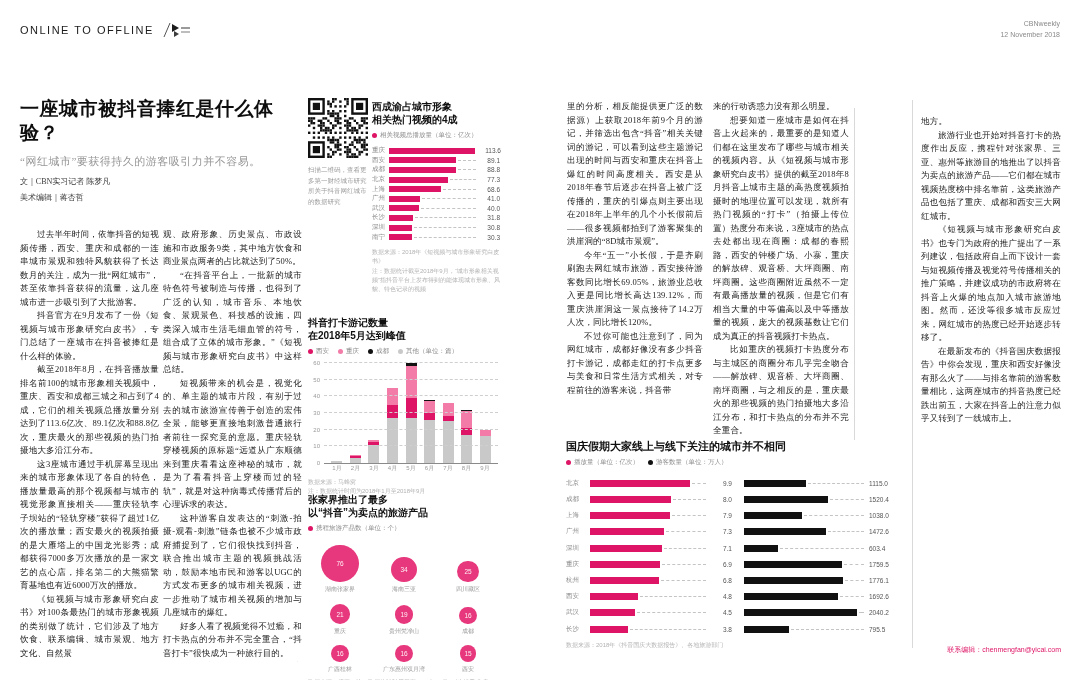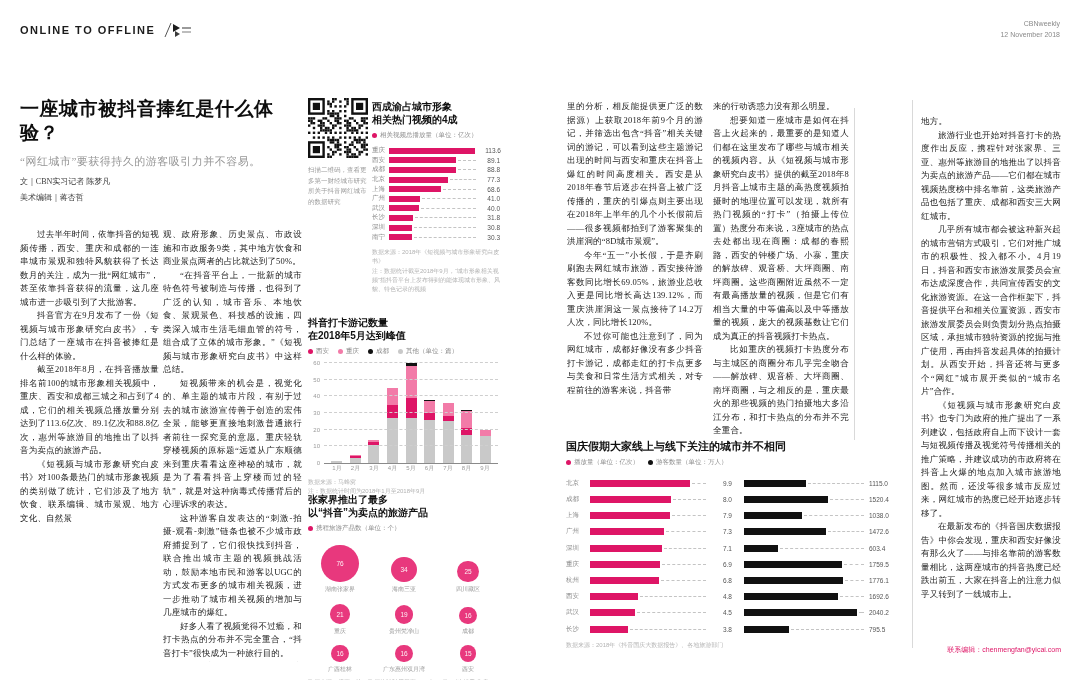--- a/index.html
+++ b/index.html
@@ -4,21 +4,21 @@
 <style>
   * { margin:0; padding:0; box-sizing:border-box; }
   html,body { background:#e8e8e8; }
   .spread {
     position:relative; width:1080px; height:680px; background:#ffffff;
     overflow:hidden; font-family:"Liberation Serif","DejaVu Serif",serif; color:#1a1a1a;
   }
 
   
   .header-left { position:absolute; left:20px; top:22px; display:flex; align-items:center; gap:7px; }
-  .section-label { font-family:"Liberation Sans",sans-serif; font-weight:bold; font-size:11px; letter-spacing:1.5px; color:#1c1c1c; }
+  .section-label { font-family:"Liberation Sans",sans-serif; font-weight:normal; font-size:11px; letter-spacing:1.5px; color:#1c1c1c; }
   .header-right { position:absolute; right:20px; top:18px; text-align:right; font-family:"Liberation Sans",sans-serif; font-size:7px; color:#8a8a8a; line-height:1.6; }
 
   
   .title-block { position:absolute; left:20px; top:97px; width:272px; }
   .page-title { font-family:"Liberation Sans",sans-serif; font-weight:bold; font-size:19px; letter-spacing:0.5px; color:#0d0d0d; line-height:1.25; }
   .subtitle { margin-top:9px; font-size:11px; color:#969696; letter-spacing:0.5px; }
   .byline { margin-top:5px; font-size:8px; color:#3a3a3a; line-height:2.1; }
 
   
   .col { position:absolute; overflow:hidden; font-size:8.5px; line-height:13.5px; text-align:justify; color:#222; letter-spacing:0.2px; }
@@ -114,21 +114,22 @@
     <div class="subtitle">“网红城市”要获得持久的游客吸引力并不容易。</div>
     <div class="byline">
       <div>文｜CBN实习记者 陈梦凡</div>
       <div>美术编辑｜蒋杏哲</div>
     </div>
   </div>
 
   <div class="col" id="col1">
       <p>过去半年时间，依靠抖音的短视频传播，西安、重庆和成都的一连串城市景观和独特风貌获得了长达数月的关注，成为一批“网红城市”，甚至依靠抖音获得的流量，这几座城市进一步吸引到了大批游客。</p>
       <p>抖音官方在9月发布了一份《短视频与城市形象研究白皮书》，专门总结了一座城市在抖音被捧红是什么样的体验。</p>
-      <p>截至2018年8月，在抖音播放量排名前100的城市形象相关视频中，重庆、西安和成都三城之和占到了4成，它们的相关视频总播放量分别达到了113.6亿次、89.1亿次和88.8亿次，惠州等旅游目的地推出了以抖音为卖点的旅游产品。</p>
+      <p>截至2018年8月，在抖音播放量排名前100的城市形象相关视频中，重庆、西安和成都三城之和占到了4成，它们的相关视频总播放量分别达到了113.6亿次、89.1亿次和88.8亿次，重庆最火的那些视频的热门拍摄地大多沿江分布。</p>
+      <p>这3座城市通过手机屏幕呈现出来的城市形象体现了各自的特色，播放量最高的那个视频都与城市的视觉形象直接相关——重庆轻轨李子坝站的“轻轨穿楼”获得了超过1亿次的播放量；西安最火的视频拍摄的是大雁塔上的中国龙光影秀；成都获得7000多万次播放的是一家文艺的点心店，排名第二的大熊猫繁育基地也有近6000万次的播放。</p>
       <p>《短视频与城市形象研究白皮书》对100条最热门的城市形象视频的类别做了统计，它们涉及了地方饮食、联系编辑、城市景观、地方文化、自然景</p>
     </div>
   <div class="col" id="col2">
       <p class="noind">观、政府形象、历史景点、市政设施和市政服务9类，其中地方饮食和商业景点两者的占比就达到了50%。</p>
       <p>“在抖音平台上，一批新的城市特色符号被制造与传播，也得到了广泛的认知，城市音乐、本地饮食、景观景色、科技感的设施，四类深入城市生活毛细血管的符号，组合成了立体的城市形象。”《短视频与城市形象研究白皮书》中这样总结。</p>
       <p>短视频带来的机会是，视觉化的、单主题的城市片段，有别于过去的城市旅游宣传善于创造的宏伟全景，能够更直接地刺激普通旅行者前往一探究竟的意愿。重庆轻轨穿楼视频的原标题“远道从广东顺德来到重庆看看这座神秘的城市，就是为了看看抖音上穿楼而过的轻轨”，就是对这种病毒式传播背后的心理诉求的表达。</p>
       <p>这种游客自发表达的“刺激-拍摄-观看-刺激”链条也被不少城市政府捕捉到了，它们很快找到抖音，联合推出城市主题的视频挑战活动，鼓励本地市民和游客以UGC的方式发布更多的城市相关视频，进一步推动了城市相关视频的增加与几座城市的爆红。</p>
       <p>好多人看了视频觉得不过瘾，和打卡热点的分布并不完全重合，“抖音打卡”很快成为一种旅行目的。</p>
       <p>从马蜂窝（其数据问题不影响这</p>
     </div>
@@ -138,21 +139,20 @@
       <p>不过你可能也注意到了，同为网红城市，成都好像没有多少抖音打卡游记，成都走红的打卡点更多与美食和日常生活方式相关，对专程前往的游客来说，抖音带</p>
     </div>
   <div class="col" id="col5">
       <p class="noind">来的行动诱惑力没有那么明显。</p>
       <p>想要知道一座城市是如何在抖音上火起来的，最重要的是知道人们都在这里发布了哪些与城市相关的视频内容。从《短视频与城市形象研究白皮书》提供的截至2018年8月抖音上城市主题的高热度视频拍摄时的地理位置可以发现，就所有热门视频的“打卡”（拍摄上传位置）热度分布来说，3座城市的热点去处都出现在商圈：成都的春熙路，西安的钟楼广场、小寨，重庆的解放碑、观音桥、大坪商圈、南坪商圈。这些商圈附近虽然不一定有最高播放量的视频，但是它们有相当大量的中等偏高以及中等播放量的视频，庞大的视频基数让它们成为真正的抖音视频打卡热点。</p>
       <p>比如重庆的视频打卡热度分布与主城区的商圈分布几乎完全吻合——解放碑、观音桥、大坪商圈、南坪商圈，与之相反的是，重庆最火的那些视频的热门拍摄地大多沿江分布，和打卡热点的分布并不完全重合。</p>
     </div>
   <div class="col" id="col6">
       <p class="noind">地方。</p>
       <p>旅游行业也开始对抖音打卡的热度作出反应，携程针对张家界、三亚、惠州等旅游目的地推出了以抖音为卖点的旅游产品——它们都在城市视频热度榜中排名靠前，这类旅游产品也包括了重庆、成都和西安三大网红城市。</p>
-      <p>几乎所有城市都会被这种新兴起的城市营销方式吸引，它们对推广城市的积极性、投入都不小。4月19日，抖音和西安市旅游发展委员会宣布达成深度合作，共同宣传西安的文化旅游资源。在这一合作框架下，抖音提供平台和相关位置资源，西安市旅游发展委员会则负责划分热点拍摄区域，承担城市独特资源的挖掘与推广使用，再由抖音发起具体的拍摄计划。从西安开始，抖音还将与更多个“网红”城市展开类似的“城市名片”合作。</p>
       <p>《短视频与城市形象研究白皮书》也专门为政府的推广提出了一系列建议，包括政府自上而下设计一套与短视频传播及视觉符号传播相关的推广策略，并建议成功的市政府将在抖音上火爆的地点加入城市旅游地图。然而，还没等很多城市反应过来，网红城市的热度已经开始逐步转移了。</p>
       <p>在最新发布的《抖音国庆数据报告》中你会发现，重庆和西安好像没有那么火了——与排名靠前的游客数量相比，这两座城市的抖音热度已经跌出前五，大家在抖音上的注意力似乎又转到了一线城市上。</p>
     </div>
 
   <div class="qr"><svg id="qr-svg" width="60" height="60" viewBox="0 0 25 25">
         <rect x="10" y="0" width="1" height="1" fill="#111"></rect>
         <rect x="11" y="0" width="1" height="1" fill="#111"></rect>
         <rect x="15" y="0" width="1" height="1" fill="#111"></rect>
         <rect x="16" y="0" width="1" height="1" fill="#111"></rect>
         <rect x="8" y="1" width="1" height="1" fill="#111"></rect>

